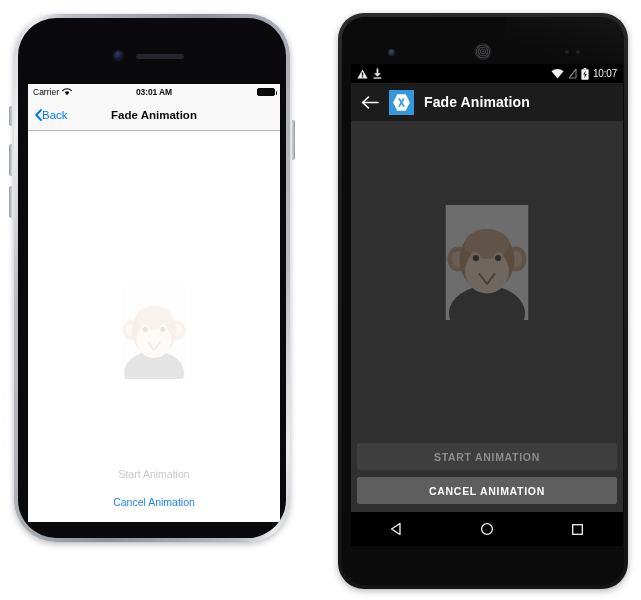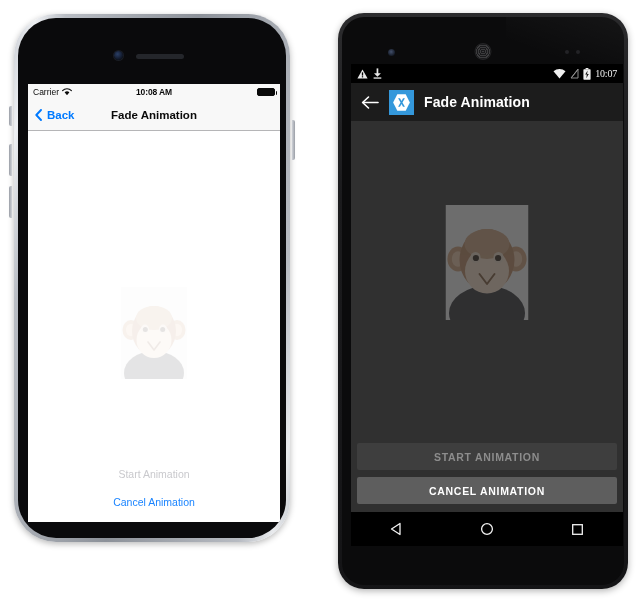--- a/index.html
+++ b/index.html
@@ -87,22 +87,22 @@
     width: 1.5px; height: 4px; background:#0a0a0a; border-radius: 0 1px 1px 0;
   }
   
   .ios-nav {
     height: 31px; background: #f8f8f8;
     border-bottom: .5px solid #b5b5b7;
     display: flex; align-items: center; position: relative;
     padding: 0 7px;
   }
   .ios-back {
-    display: flex; align-items: center; gap: 5px;
-    color: #007aff; font-size: 11.5px; cursor: pointer; font-weight: bold;
+    display: flex; align-items: center; gap: 0;
+    color: #007aff; font-size: 11.5px; cursor: pointer;
   }
   .ios-title {
     position: absolute; left: 0; right: 0; text-align: center;
     font-size: 11.5px; font-weight: bold; color: #0a0a0a;
   }
   .ios-body {
     height: calc(100% - 47px);
     background: #ffffff;
     display: flex; flex-direction: column; align-items: center;
     position: relative;
@@ -164,21 +164,21 @@
     background: #303030; overflow: hidden;
     display: flex; flex-direction: column;
   }
   .ad-status {
     height: 19px; background: #000000;
     display: flex; align-items: center;
     padding: 0 6px; color: #e8e8e8; font-size: 9.5px;
   }
   .ad-status-left { display: flex; align-items: center; gap: 5px; }
   .ad-status-right { margin-left: auto; display: flex; align-items: center; gap: 4px; }
-  .ad-clock { font-size: 10px; color: #f2f2f2; letter-spacing: -.2px; font-family: Liberation Serif, serif; }
+  .ad-clock { font-size: 10px; color: #f2f2f2; letter-spacing: -.2px; }
   .ad-toolbar {
     height: 38px; background: #1c1c1c;
     display: flex; align-items: center; gap: 10px;
     padding: 0 10px;
   }
   .ad-xam-logo {
     width: 25px; height: 25px; background: #3498db;
     display: flex; align-items: center; justify-content: center;
     flex: none;
   }
@@ -234,21 +234,21 @@
       <div class="ip-screen">
 
         <div class="ios-status">
           <span class="ios-carrier">
             <span>Carrier</span>
             <svg width="10" height="8" viewBox="0 0 10 8">
               <path d="M5 7.3 L2.6 4.3 a3.6 3.6 0 0 1 4.8 0 Z" fill="#0a0a0a"></path>
               <path d="M0.6 2.6 a6 6 0 0 1 8.8 0" stroke="#0a0a0a" stroke-width="1.1" fill="none" stroke-linecap="round"></path>
             </svg>
           </span>
-          <span class="ios-time">10:08 AM</span>
+          <span class="ios-time">03:01 AM</span>
           <span class="ios-battery"></span>
         </div>
 
         <div class="ios-nav">
           <span class="ios-back">
             <svg width="7" height="12" viewBox="0 0 7 12">
               <path d="M6 1 L1.3 6 L6 11" stroke="#007aff" stroke-width="1.9" fill="none" stroke-linecap="round" stroke-linejoin="round"></path>
             </svg>
             <span>Back</span>
           </span>

